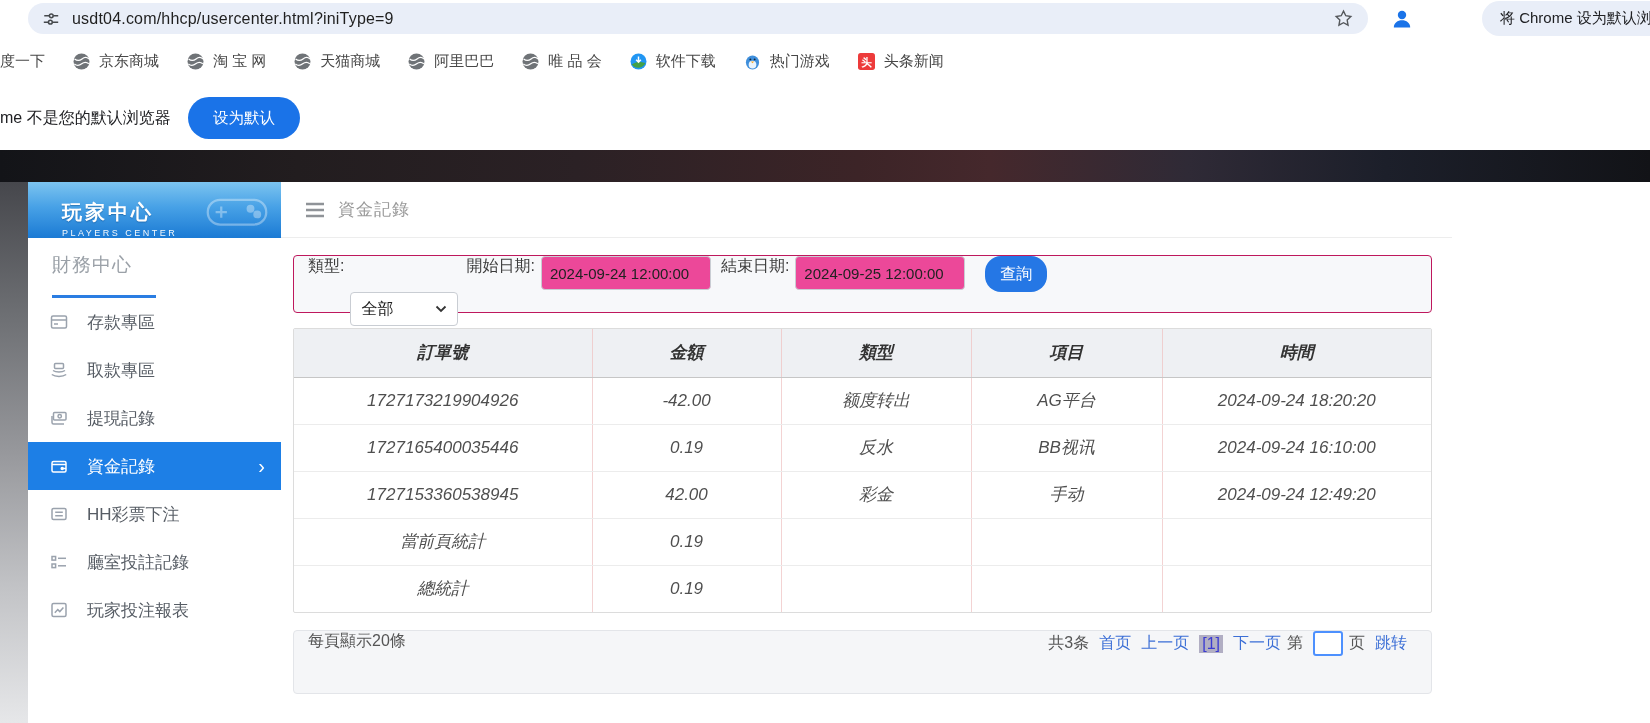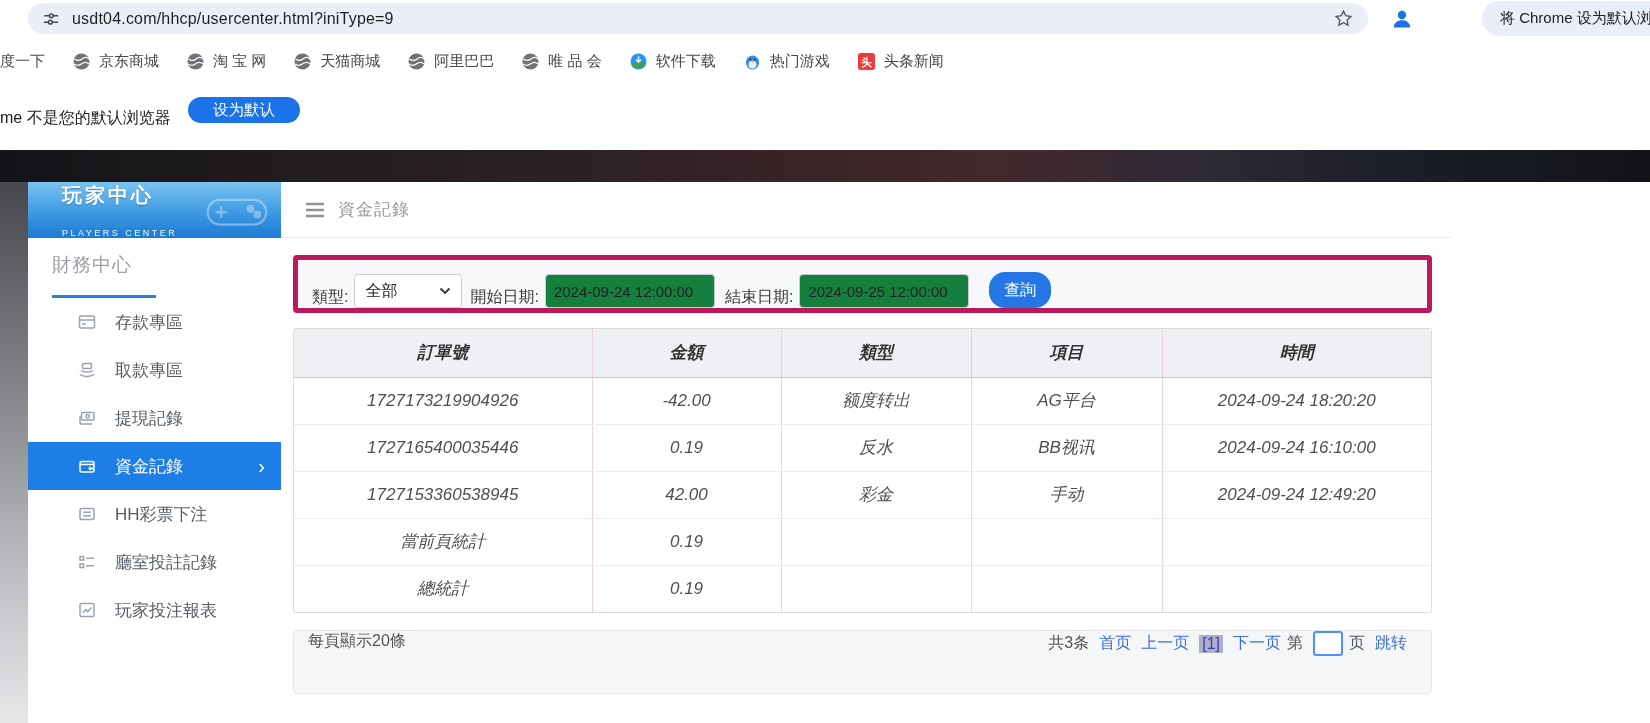--- a/index.html
+++ b/index.html
@@ -19,62 +19,62 @@
 
   
   .bookmarks { position:absolute; top:37px; left:0; width:1650px; height:48px; background:#fff;
                display:flex; align-items:center; gap:28px; font-size:15px; color:#474747; }
   .bm { display:flex; align-items:center; gap:9px; white-space:nowrap; cursor:default; }
   .bm svg { width:17px; height:17px; flex-shrink:0; }
 
   
   .notify { position:absolute; top:85px; left:0; width:1650px; height:65px; background:#fff; }
   .notify .txt { position:absolute; left:0; top:0; height:65px; line-height:65px; font-size:16px; color:#202124; white-space:nowrap; }
-  .notify .btn { position:absolute; left:188px; top:12px; height:26px; padding:0 25px; background:#1a73e8; color:#fff;
+  .notify .btn { position:absolute; left:188px; top:12px; height:42px; padding:0 25px; background:#1a73e8; color:#fff;
                  border:none; border-radius:21px; font-size:15.5px; font-family:inherit; cursor:pointer; }
 
   
   .bg-strip { position:absolute; top:150px; left:0; width:1650px; height:32px;
       background:linear-gradient(90deg,#131418 0%,#221d1f 18%,#2b2125 35%,#3c2427 52%,#45282c 60%,#2f2a36 72%,#1c1f2a 84%,#121317 100%); }
   .left-strip { position:absolute; top:182px; left:0; width:28px; height:541px;
       background:linear-gradient(180deg,#46474c 0%,#6e7074 25%,#97989c 50%,#c2c3c6 75%,#e6e7e9 100%); }
 
   
   .panel { position:absolute; left:28px; top:182px; width:1424px; height:541px; background:#fff; display:flex; }
 
   
   .sidebar { width:253px; flex-shrink:0; }
-  .banner { position:relative; height:56px; color:#fff; padding-left:34px; display:flex; flex-direction:column; justify-content:space-between;
+  .banner { position:relative; height:56px; color:#fff; padding-left:34px; display:flex; flex-direction:column; justify-content:flex-end;
       background:linear-gradient(180deg,#7cc4f0 0%,#47a1e6 45%,#1b7ad4 100%); overflow:hidden; }
   .banner .t1 { font-size:20px; font-weight:bold; letter-spacing:3px; text-shadow:0 1px 1px rgba(0,60,120,.4); }
   .banner .t2 { font-size:9px; letter-spacing:2.5px; margin-top:2px; opacity:.95; }
   .banner svg.pad { position:absolute; right:8px; top:6px; width:72px; height:46px; opacity:.35; }
   .fin-sec { padding:14px 0 0 14px; }
   .fin-sec .cap { font-size:19px; color:#9ba1a8; letter-spacing:1px; padding-left:10px; }
   .fin-sec .bar { width:104px; height:3px; background:#2a7de2; margin-top:17px; margin-left:10px; }
   .menu { margin-top:0; }
-  .mi { height:48px; display:flex; align-items:center; padding-left:49px; position:relative; font-size:17px; color:#565c64; cursor:pointer; }
+  .mi { height:48px; display:flex; align-items:center; padding-left:21px; position:relative; font-size:17px; color:#565c64; cursor:pointer; }
   .mi .micon { width:20px; height:20px; margin-right:18px; color:#9aa2ad; flex-shrink:0; }
   .mi.active { background:#1d7fe6; color:#fff; }
   .mi.active .micon { color:#fff; }
   .mi .chev { position:absolute; right:16px; font-size:20px; line-height:1; color:#fff; }
 
   
   .content { flex:1; min-width:0; }
   .c-head { height:56px; display:flex; align-items:center; padding-left:24px; border-bottom:1px solid #ededed; }
   .c-head .ham { width:20px; height:16px; display:block; }
   .c-head .title { margin-left:13px; font-size:17px; color:#9a9a9a; letter-spacing:1px; }
   .c-body { padding:0 20px 0 12px; }
 
-  .filterbar { margin-top:17px; height:58px; background:#f7f8fa; border:5px solid #be185d; border-radius:4px;
-      display:flex; align-items:flex-end; padding:0 14px; font-size:16px; color:#3d3d3d; }
+  .filterbar { margin-top:17px; height:58px; background:#f7f8fa; border:1px solid #be185d; border-radius:4px;
+      display:flex; align-items:flex-start; padding:0 14px; font-size:16px; color:#3d3d3d; }
   .filterbar .lbl { margin-right:6px; white-space:nowrap; }
   .selectbox { width:108px; height:34px; background:#fff; border:1px solid #c9cdd3; border-radius:4px;
       display:flex; align-items:center; justify-content:space-between; padding:0 10px; margin-right:8px; font-size:16px; color:#222; cursor:pointer;margin-top:36px; }
-  .dtinput { width:170px; height:34px; border:1px solid #c9cdd3; border-radius:4px; background:#15803d;
+  .dtinput { width:170px; height:34px; border:1px solid #c9cdd3; border-radius:4px; background:#ec4899;
       font-size:15px; color:#222; padding:0 8px; font-family:inherit; margin-right:10px; }
   .qbtn { height:36px; padding:0 15px; background:#2577e5; color:#fff; border:none; border-radius:16px;
       font-size:16px; font-family:inherit; cursor:pointer; margin-left:10px; }
 
   .table-wrap { margin-top:15px; border:1px solid #dcdcdc; border-radius:2px;font-style:italic; }
   table.funds { width:100%; border-collapse:collapse; table-layout:fixed; }
   table.funds th { height:48px; background:#eef0f3; color:#333; font-size:17px; font-weight:bold;
       border-bottom:1px solid #c6c6c6; border-right:1px solid #efcfcf; text-align:center; }
   table.funds td { height:47px; color:#4f4f4f; font-size:17px; text-align:center;
       border-right:1px solid #f3d3d3; border-bottom:1px solid #ececec; }

